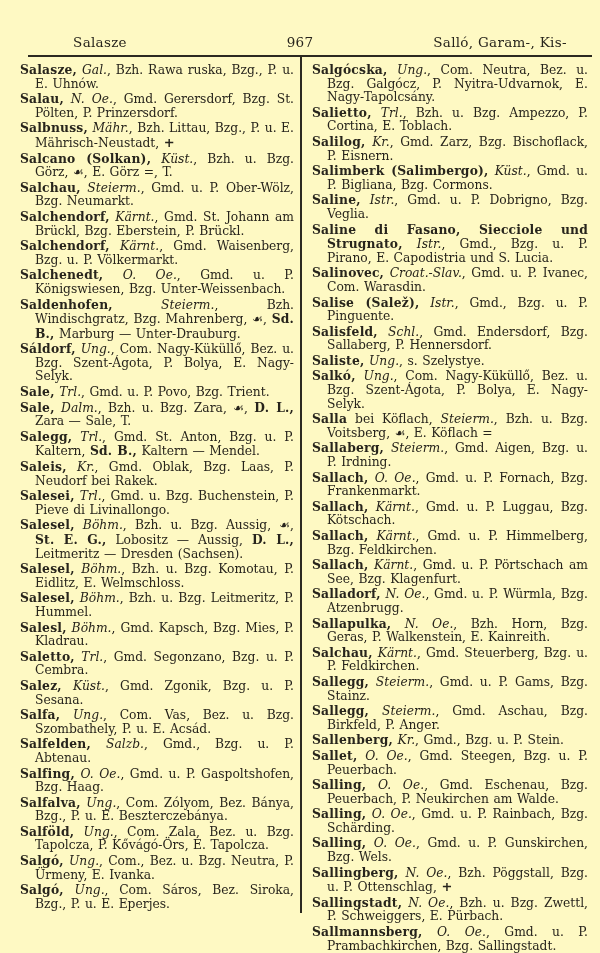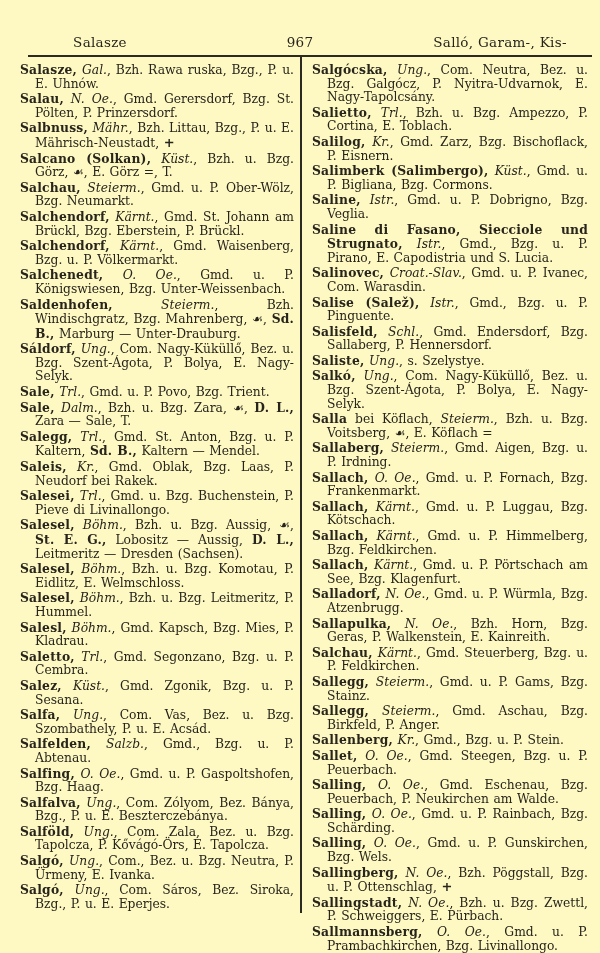--- a/index.html
+++ b/index.html
@@ -127,16 +127,16 @@
         <div class="entry"><span class="hw">Salchau,</span><span class="it"> Kärnt.</span><span>, Gmd. Steuerberg, Bzg. u. P. Feldkirchen.</span></div>
         <div class="entry"><span class="hw">Sallegg,</span><span class="it"> Steierm.</span><span>, Gmd. u. P. Gams, Bzg. Stainz.</span></div>
         <div class="entry"><span class="hw">Sallegg,</span><span class="it"> Steierm.</span><span>, Gmd. Aschau, Bzg. Birkfeld, P. Anger.</span></div>
         <div class="entry"><span class="hw">Sallenberg,</span><span class="it"> Kr.</span><span>, Gmd., Bzg. u. P. Stein.</span></div>
         <div class="entry"><span class="hw">Sallet,</span><span class="it"> O. Oe.</span><span>, Gmd. Steegen, Bzg. u. P. Peuerbach.</span></div>
         <div class="entry"><span class="hw">Salling,</span><span class="it"> O. Oe.</span><span>, Gmd. Eschenau, Bzg. Peuerbach, P. Neukirchen am Walde.</span></div>
         <div class="entry"><span class="hw">Salling,</span><span class="it"> O. Oe.</span><span>, Gmd. u. P. Rainbach, Bzg. Schärding.</span></div>
         <div class="entry"><span class="hw">Salling,</span><span class="it"> O. Oe.</span><span>, Gmd. u. P. Gunskirchen, Bzg. Wels.</span></div>
         <div class="entry"><span class="hw">Sallingberg,</span><span class="it"> N. Oe.</span><span>, Bzh. Pöggstall, Bzg. u. P. Ottenschlag, </span><span class="cross">+</span></div>
         <div class="entry"><span class="hw">Sallingstadt,</span><span class="it"> N. Oe.</span><span>, Bzh. u. Bzg. Zwettl, P. Schweiggers, E. Pürbach.</span></div>
-        <div class="entry"><span class="hw">Sallmannsberg,</span><span class="it"> O. Oe.</span><span>, Gmd. u. P. Prambachkirchen, Bzg. Livinallongo.</span></div>
+        <div class="entry"><span class="hw">Sallmannsberg,</span><span class="it"> O. Oe.</span><span>, Gmd. u. P. Prambachkirchen, Bzg. Sallingstadt.</span></div>
       </div>
   </div>
 </div>
 
 </body></html>

